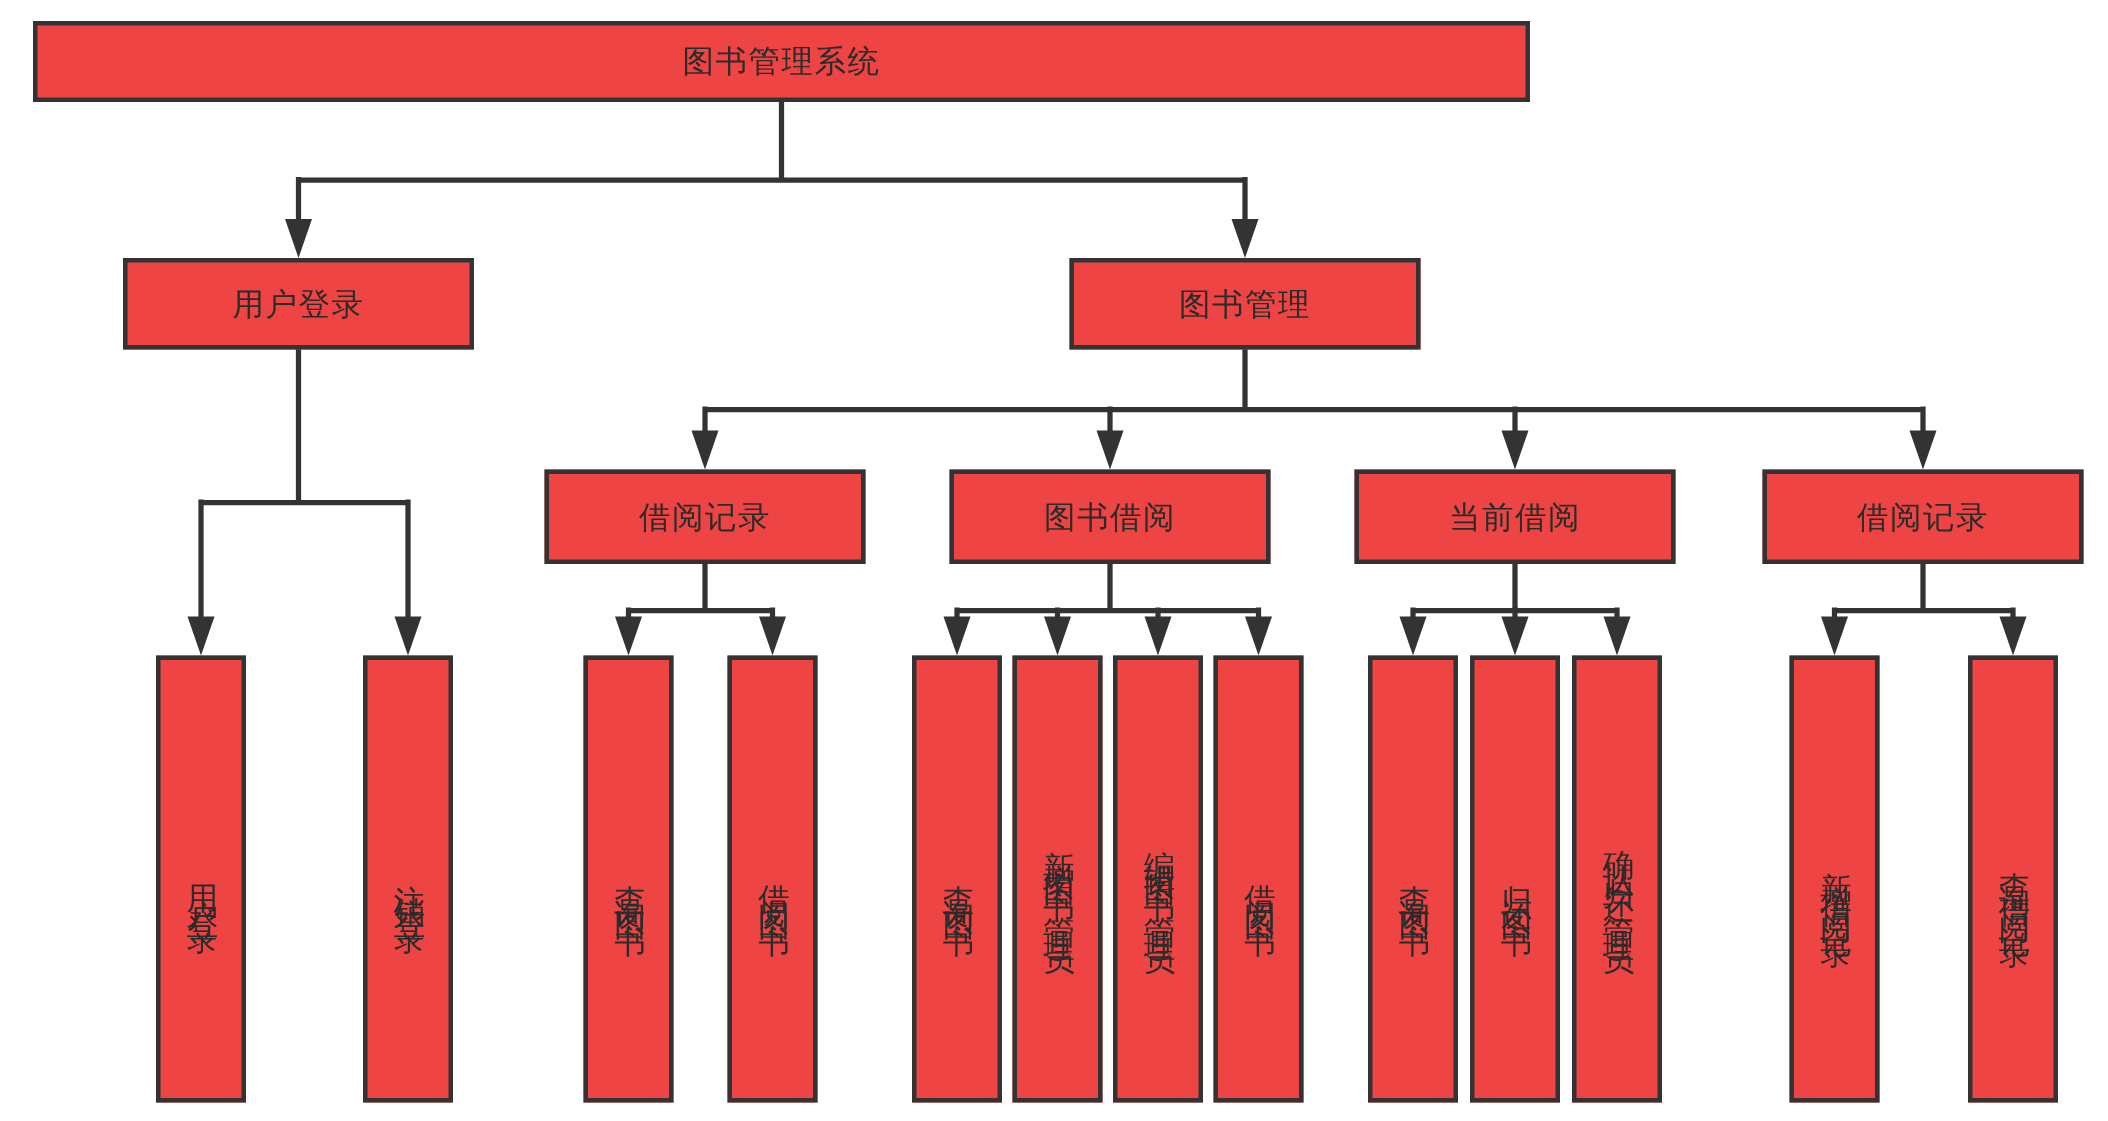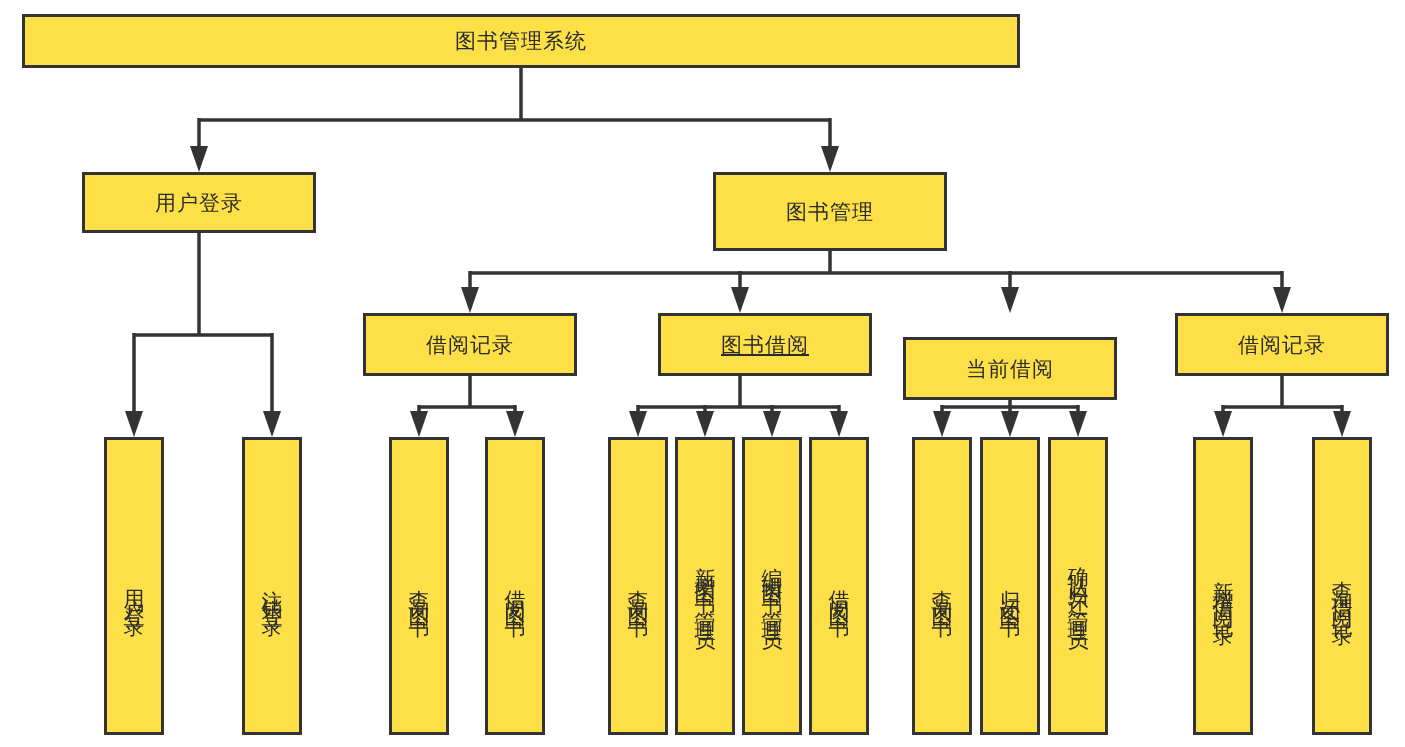--- a/index.html
+++ b/index.html
@@ -8,21 +8,21 @@
     width:1405px; height:747px;
     background:#ffffff;
     font-family:"Liberation Sans", sans-serif;
     overflow:hidden;
   }
   .connectors { position:absolute; left:0; top:0; }
   .box {
     position:absolute;
     box-sizing:border-box;
     border:3px solid #333333;
-    background:#fde047;
+    background:#ef4444;
     display:flex;
     align-items:center;
     justify-content:center;
     color:#2b2b2b;
   }
   .h-box { font-size:21px; letter-spacing:1px; }
   .v-box {
     writing-mode:vertical-rl;
     font-size:21px;
     letter-spacing:9px;
@@ -110,31 +110,31 @@
     </g>
   </svg>
 
   <div class="box h-box" style="left:22px; top:14px; width:998px; height:54px;">
     <span>图书管理系统</span>
   </div>
 
   <div class="box h-box" style="left:82px; top:172px; width:234px; height:61px;">
     <span>用户登录</span>
   </div>
-  <div class="box h-box" style="left:713px; top:172px; width:234px; height:79px;">
+  <div class="box h-box" style="left:713px; top:172px; width:234px; height:61px;">
     <span>图书管理</span>
   </div>
 
   <div class="box h-box" style="left:363px; top:313px; width:214px; height:63px;">
     <span>借阅记录</span>
   </div>
-  <div class="box h-box" style="left:658px; top:313px; width:214px; height:63px;text-decoration:underline;">
+  <div class="box h-box" style="left:633px; top:313px; width:214px; height:63px;">
     <span>图书借阅</span>
   </div>
-  <div class="box h-box" style="left:903px; top:313px; width:214px; height:63px;margin-top:24px;">
+  <div class="box h-box" style="left:903px; top:313px; width:214px; height:63px;">
     <span>当前借阅</span>
   </div>
   <div class="box h-box" style="left:1175px; top:313px; width:214px; height:63px;">
     <span>借阅记录</span>
   </div>
 
   <div class="box v-box" style="left:104px; top:437px; width:60px; height:298px;">
     <span>用户登录</span>
   </div>
   <div class="box v-box" style="left:242px; top:437px; width:60px; height:298px;">

